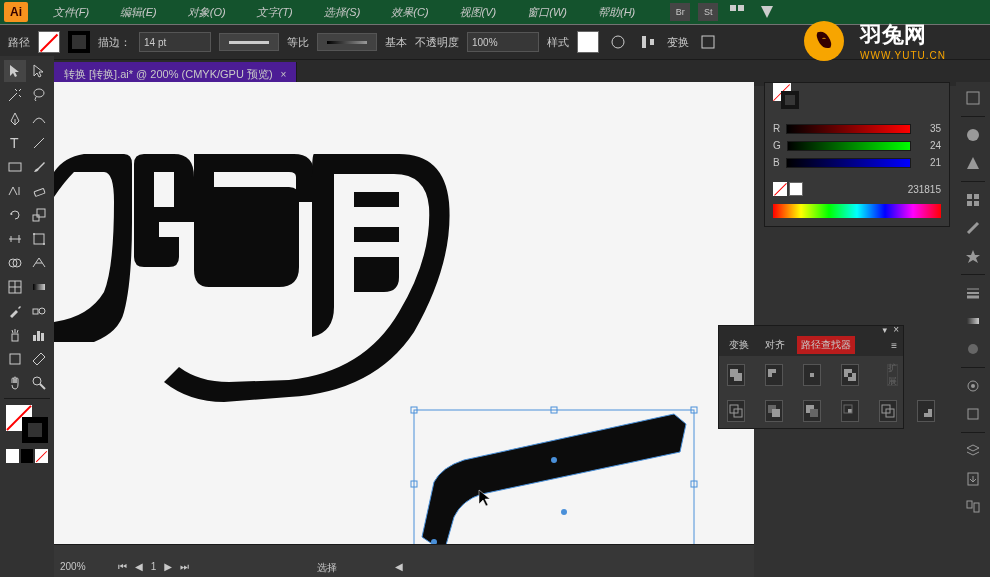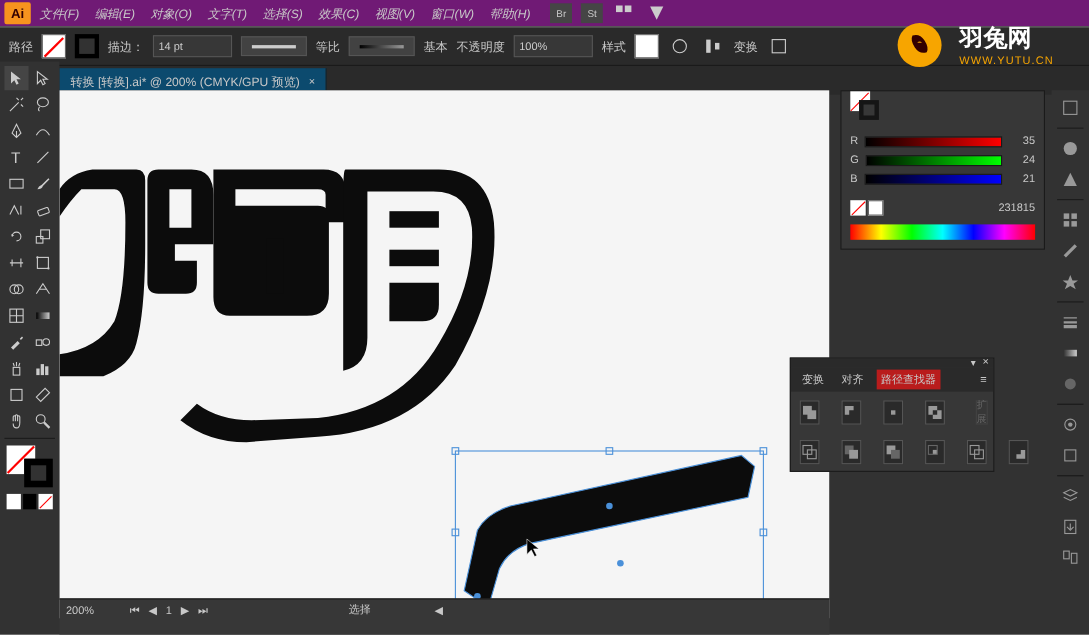--- a/index.html
+++ b/index.html
@@ -1,35 +1,35 @@
 <!DOCTYPE html>
 <html><head>
   <meta charset="utf-8">
   <style>
     * { margin: 0; padding: 0; box-sizing: border-box; font-family: "Microsoft YaHei", sans-serif; }
     body { width: 990px; height: 577px; background: #323232; color: #c8c8c8; font-size: 11px; overflow: hidden; position: relative; }
     
-    .menubar { height: 24px; background: #701a75; display: flex; align-items: center; padding: 0 4px; gap: 2px; }
+    .menubar { height: 24px; background: #14532d; display: flex; align-items: center; padding: 0 4px; gap: 19px; }
     .ai-logo { width: 24px; height: 20px; background: #f7931e; color: #330000; font-weight: bold; display: flex; align-items: center; justify-content: center; font-size: 12px; border-radius: 2px; }
     .menu-item { padding: 2px 6px; cursor: pointer; font-size: 11px; font-style: italic; }
     .menu-icons { display: flex; gap: 8px; margin-left: 10px; align-items: center; }
     .menu-icon-box { width: 20px; height: 18px; background: #454545; display: flex; align-items: center; justify-content: center; font-size: 9px; }
     
     .options-bar { height: 32px; background: #2a2a2a; border-top: 1px solid #737373; border-bottom: 1px solid #1a1a1a; display: flex; align-items: center; padding: 17px 8px; gap: 8px; font-size: 11px; }
     .opt-swatch { width: 22px; height: 22px; border: 1px solid #666; position: relative; }
     .opt-swatch.none { background: #fff; }
     .opt-swatch.none::after { content: ''; position: absolute; width: 120%; height: 2px; background: red; transform: rotate(-45deg); top: 48%; left: -10%; }
     .opt-swatch.black { background: #000; }
     .opt-input { width: 72px; height: 20px; background: #373737; border: 1px solid #555; color: #ccc; padding: 0 4px; font-size: 10px; }
     .opt-line-style { width: 60px; height: 18px; background: #424242; border: 1px solid #555; position: relative; display: flex; align-items: center; justify-content: center; }
     .opt-line-style::after { content: ''; width: 40px; height: 3px; background: #ccc; }
     .opt-line-style.gradient::after { background: linear-gradient(to right, #000, #999); }
     
     .tab-bar { height: 26px; background: #2a2a2a; display: flex; align-items: flex-end; padding-left: 54px; }
-    .doc-tab { height: 24px; background: #0c4a6e; padding: 0 10px; display: flex; align-items: center; gap: 8px; border-right: 1px solid #1a1a1a; font-size: 11px; }
+    .doc-tab { height: 24px; background: #4c1d95; padding: 0 10px; display: flex; align-items: center; gap: 8px; border-right: 1px solid #1a1a1a; font-size: 11px; }
     .close-x { font-size: 10px; cursor: pointer; }
     
     .toolbox { position: absolute; left: 0; top: 56px; width: 54px; background: #323232; padding: 4px; display: grid; grid-template-columns: 1fr 1fr; gap: 2px; }
     .tool { width: 22px; height: 22px; display: flex; align-items: center; justify-content: center; cursor: pointer; position: relative; }
     .tool.active { background: #454545; }
     .tool svg { width: 16px; height: 16px; }
     .tool-divider { grid-column: 1 / -1; height: 1px; background: #1a1a1a; margin: 2px 0; }
     
     .fill-stroke-box { grid-column: 1 / -1; position: relative; height: 40px; margin-top: 2px; }
     .fs-fill { position: absolute; width: 26px; height: 26px; background: #fff; top: 0; left: 2px; }
@@ -69,24 +69,24 @@
     .mini-swatches-row { display: flex; gap: 2px; }
     .panel-fillstroke { position: relative; width: 28px; height: 28px; margin: 0 8px 4px; }
     .pfs-fill { position: absolute; width: 18px; height: 18px; background: #fff; top: 0; left: 0; }
     .pfs-fill::after { content: ''; position: absolute; width: 130%; height: 1px; background: red; transform: rotate(-45deg); top: 48%; left: -15%; }
     .pfs-stroke { position: absolute; width: 18px; height: 18px; border: 4px solid #151515; background: #373737; top: 8px; left: 8px; }
     
     .right-dock { position: absolute; right: 0; top: 82px; width: 34px; background: #323232; display: flex; flex-direction: column; align-items: center; padding-top: 4px; gap: 4px; }
     .dock-icon { width: 24px; height: 24px; display: flex; align-items: center; justify-content: center; cursor: pointer; }
     .dock-divider { width: 24px; height: 1px; background: #1a1a1a; margin: 2px 0; }
     
-    .status-bar { position: absolute; bottom: 0; left: 54px; width: 700px; height: 18px; background: #373737; display: flex; align-items: flex-end; padding: 16px 6px; gap: 8px; font-size: 10px; border-top: 1px solid #1a1a1a; }
+    .status-bar { position: absolute; bottom: 0; left: 54px; width: 700px; height: 18px; background: #373737; display: flex; align-items: flex-start; padding: 16px 6px; gap: 8px; font-size: 10px; border-top: 1px solid #1a1a1a; }
     .status-zoom { width: 50px; }
     
-    .watermark { position: absolute; top: 20px; right: 32px; display: flex; align-items: center; gap: 16px; justify-content: flex-end; }
+    .watermark { position: absolute; top: 20px; right: 44px; display: flex; align-items: center; gap: 16px; justify-content: flex-end; }
     .wm-logo { width: 40px; height: 40px; background: #f7a500; border-radius: 50%; display: flex; align-items: center; justify-content: center; }
     .wm-text { display: flex; flex-direction: column; }
     .wm-main { color: #fff; font-size: 22px; font-weight: bold; }
     .wm-sub { color: #f7a500; font-size: 10px; letter-spacing: 1px; }
     
     .sel-shape { stroke: #4a90d9; stroke-width: 1; fill: none; }
     .sel-point { fill: #4a90d9; }
     .shape-path { fill: #0c0c0c; }
     .shape-stroke { fill: none; stroke: #4a90d9; stroke-width: 1; }
   </style>

